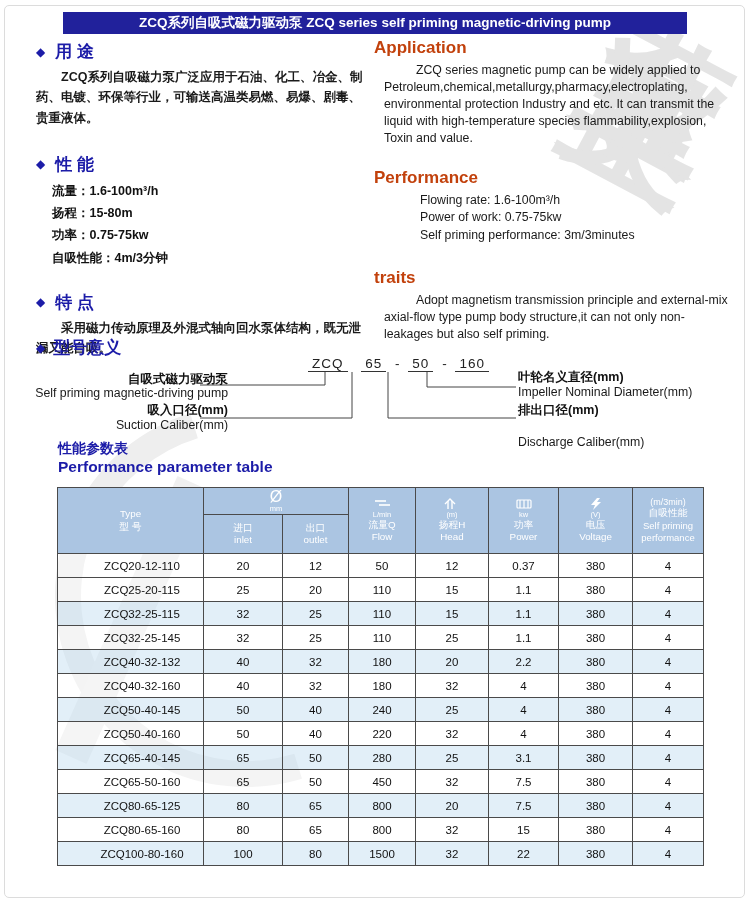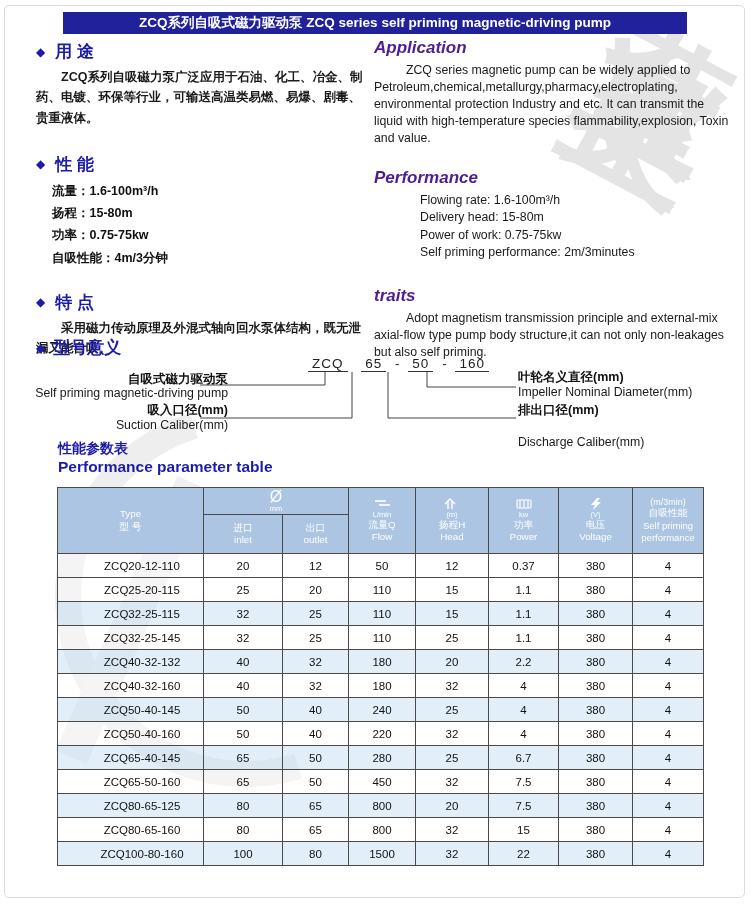--- a/index.html
+++ b/index.html
@@ -33,24 +33,24 @@
     position:absolute; left:63px; right:63px; top:12px; height:22px; z-index:2;
     background:#21219b; color:#fff; font-weight:bold; font-size:13.5px;
     display:flex; align-items:center; justify-content:center; white-space:nowrap;
   }
 
   .col-left  { position:absolute; left:36px;  top:40px; width:328px; z-index:2; }
   .col-right { position:absolute; left:374px; top:38px; width:356px; z-index:2; }
 
   .h-cn { display:flex; align-items:center; gap:10px; color:#1c1ca8; font-weight:bold; font-size:17px; margin:0 0 4px 0; }
   .h-cn .diamond { font-size:12px; line-height:1; }
-  .h-en { color:#4c1d95; font-weight:bold; font-size:17px; margin:0 0 4px 0;font-style:italic; }
+  .h-en { color:#c2410c; font-weight:bold; font-size:17px; margin:0 0 4px 0; }
 
   .p-cn { font-size:12.5px; line-height:1.62; color:#1a1a1a; text-indent:2em; margin:2px 0 0 0; font-weight:bold; }
-  .p-en { font-size:12.3px; line-height:1.38; color:#1a1a1a; text-indent:2.6em; margin:2px 0 0 0; }
+  .p-en { font-size:12.3px; line-height:1.38; color:#1a1a1a; text-indent:2.6em; margin:2px 0 0 10px; }
 
   .list-cn { margin:4px 0 4px 16px; font-size:12.5px; line-height:1.78; font-weight:bold; color:#111; }
   .list-en { margin:2px 0 0 46px; font-size:12.3px; line-height:1.42; color:#1a1a1a; }
 
   .sec { margin-bottom:0; }
   .sec + .sec { margin-top:26px; }
 
   
   .model-head { position:absolute; left:36px; top:336px; z-index:2; }
   .model-head .h-cn { gap:8px; }
@@ -140,23 +140,22 @@
   <div class="col-right">
     <div class="sec">
       <div class="h-en">Application</div>
       <p class="p-en">ZCQ series magnetic pump can be widely applied to Petroleum,chemical,metallurgy,pharmacy,electroplating, environmental protection Industry and etc. It can transmit the liquid with high-temperature species flammability,explosion, Toxin and value.</p>
     </div>
 
     <div class="sec" style="margin-top:21px;">
       <div class="h-en">Performance</div>
       <div class="list-en">
         <div>Flowing rate: 1.6-100m³/h</div>
-        <div>Delivery head: 15-80m</div>
         <div>Power of work: 0.75-75kw</div>
-        <div>Self priming performance: 2m/3minutes</div>
+        <div>Self priming performance: 3m/3minutes</div>
       </div>
     </div>
 
     <div class="sec" style="margin-top:24px;">
       <div class="h-en">traits</div>
       <p class="p-en">Adopt magnetism transmission principle and external-mix axial-flow type pump body structure,it can not only non-leakages but also self priming.</p>
     </div>
   </div>
 
   <div class="model-head">
@@ -369,21 +368,21 @@
           <td>4</td>
           <td>380</td>
           <td>4</td>
         </tr>
         <tr class="alt">
           <td class="model">ZCQ65-40-145</td>
           <td>65</td>
           <td>50</td>
           <td>280</td>
           <td>25</td>
-          <td>6.7</td>
+          <td>3.1</td>
           <td>380</td>
           <td>4</td>
         </tr>
         <tr>
           <td class="model">ZCQ65-50-160</td>
           <td>65</td>
           <td>50</td>
           <td>450</td>
           <td>32</td>
           <td>7.5</td>

